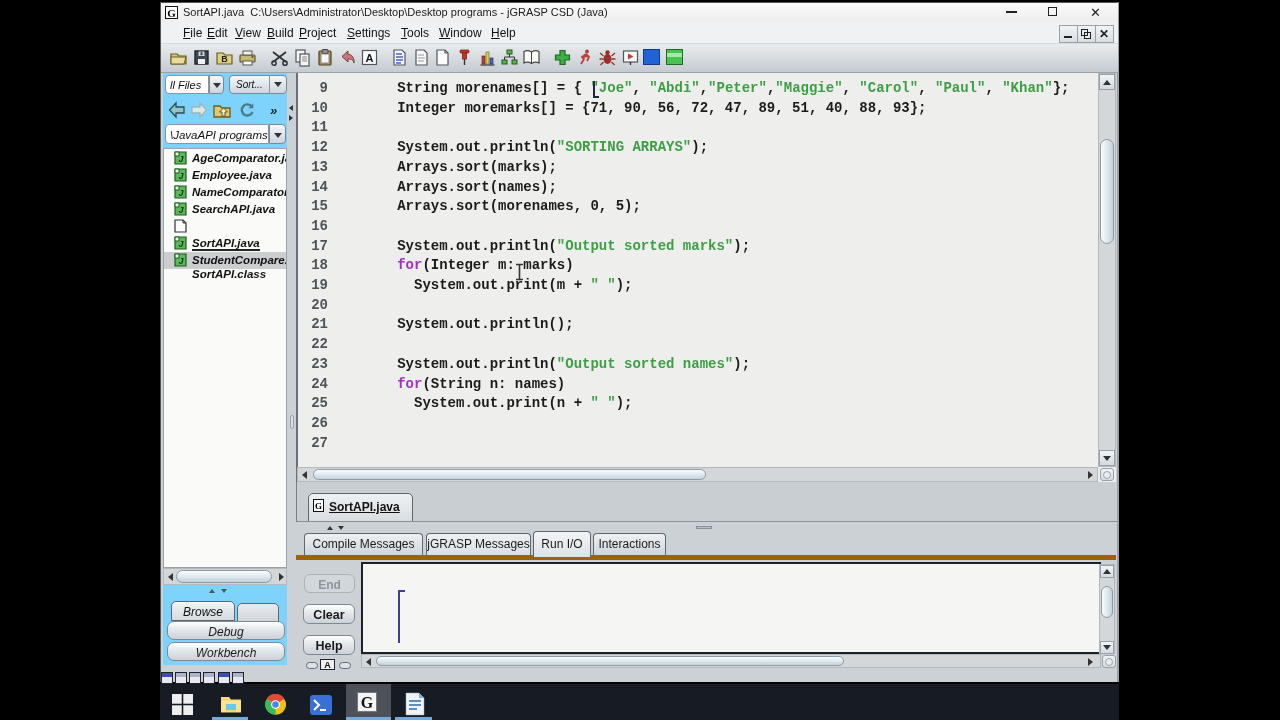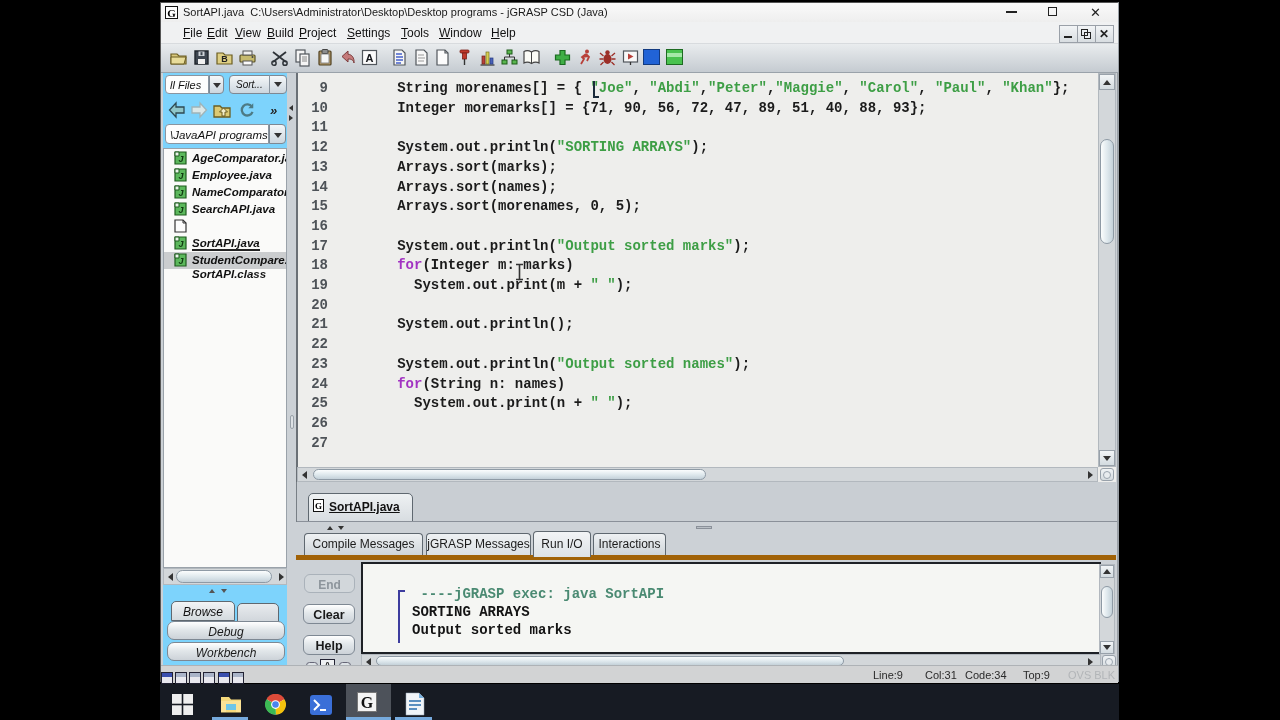--- a/index.html
+++ b/index.html
@@ -390,23 +390,20 @@
  <div class="abs" style="left:8px;top:14px;width:51px;height:19px;border:1px solid #aab2ba;border-radius:6px;background:#d2d7db;color:#8d959c;font-size:12px;font-weight:bold;text-align:center;padding-top:3px;">End</div>
  <div class="abs btn" style="left:7px;top:44px;width:52px;height:20px;font-size:12.5px;font-weight:bold;padding-top:3px;border-radius:6px;">Clear</div>
  <div class="abs btn" style="left:7px;top:75px;width:52px;height:20px;font-size:12.5px;font-weight:bold;padding-top:3px;border-radius:6px;">Help</div>
  <div class="abs" style="left:10px;top:101px;width:46px;height:9px;">
    <div class="abs" style="left:0;top:1px;width:12px;height:7px;border:1px solid #667;border-radius:4px;background:#dde2e6;"></div>
    <div class="abs" style="left:14px;top:-2px;width:15px;height:11px;border:1px solid #223;background:#eef0f2;font-size:9px;font-weight:bold;text-align:center;color:#111;">A</div>
    <div class="abs" style="left:33px;top:1px;width:12px;height:7px;border:1px solid #667;border-radius:4px;background:#dde2e6;"></div>
  </div>
 
  <div class="abs" style="left:65px;top:2px;width:740px;height:92px;background:#f5f6f3;border:2px solid #1e2126;"></div>
- <pre id="runout" class="abs" style="left:116px;top:25px;"><span class="g"> ----jGRASP exec: java SortAPI</span>
-SORTING ARRAYS
-Output sorted marks</pre>
  <div class="abs" style="left:102px;top:30px;width:2px;height:53px;background:#3d3d9e;"></div>
  <div class="abs" style="left:102px;top:30px;width:7px;height:2px;background:#3d3d9e;"></div>
 
  <div class="abs sbtrack" style="left:803px;top:4px;width:16px;height:90px;">
   <div class="abs sbtn" style="left:0px;top:0px;width:14px;height:13px;">
             <div class="tri-u"></div>
           </div>
   <div class="abs thumb-v" style="left:1px;top:21px;width:12px;height:32px;"></div>
   <div class="abs sbtn" style="left:0px;top:76px;width:14px;height:13px;">
             <div class="tri-d"></div>
@@ -416,27 +413,20 @@
  <div class="abs sbtrack" style="left:65px;top:94px;width:740px;height:14px;">
   <div class="abs tri-l" style="left:4px;top:3px;"></div>
   <div class="abs thumb-h" style="left:14px;top:1px;width:468px;height:10px;"></div>
   <div class="abs tri-r" style="left:726px;top:3px;"></div>
  </div>
  <div class="abs" style="left:806px;top:95px;width:14px;height:13px;border:1px solid #98a1aa;border-radius:3px;background:linear-gradient(#f0f3f5,#d6dce0);">
           <div style="margin:2px auto;width:8px;height:8px;border:1px solid #9aa4ae;border-radius:50%;background:#e8ecef;"></div>
         </div>
 </div>
 
-<div id="status">
- <span style="left:712px;">Line:9</span>
- <span style="left:764px;">Col:31</span>
- <span style="left:804px;">Code:34</span>
- <span style="left:862px;">Top:9</span>
- <span style="left:907px;color:#b2b5b8;">OVS BLK</span>
-</div>
 </div>
 <div id="taskbar">
  <svg class="abs" style="left:12px;top:10px;width:21px;height:21px;" viewBox="0 0 21 21">
         <rect x="0" y="0" width="9.7" height="9.7" fill="#eee"></rect>
         <rect x="11.3" y="0" width="9.7" height="9.7" fill="#eee"></rect>
         <rect x="0" y="11.3" width="9.7" height="9.7" fill="#eee"></rect>
         <rect x="11.3" y="11.3" width="9.7" height="9.7" fill="#eee"></rect>
       </svg>
  <svg class="abs" style="left:60px;top:10px;width:22px;height:21px;" viewBox="0 0 22 21">
         <path d="M1 3 h8 l2 2.5 h10 v13 h-20 z" fill="#f5d97c"></path>

